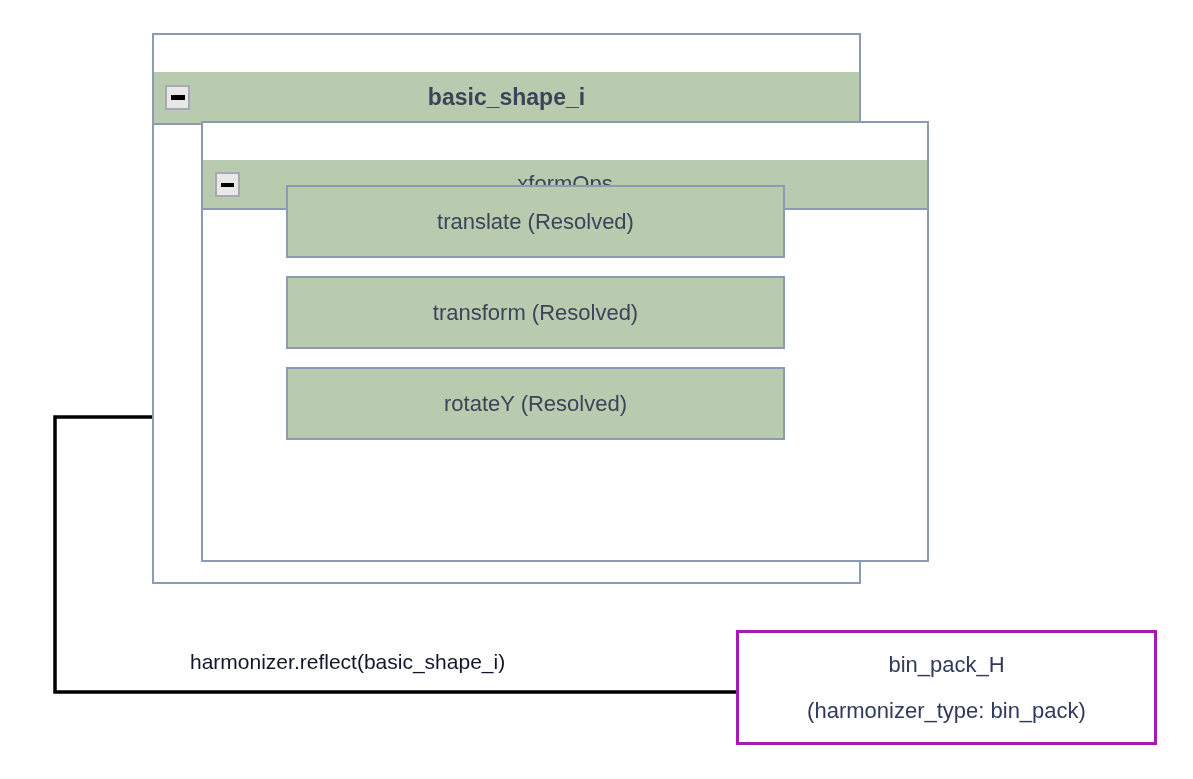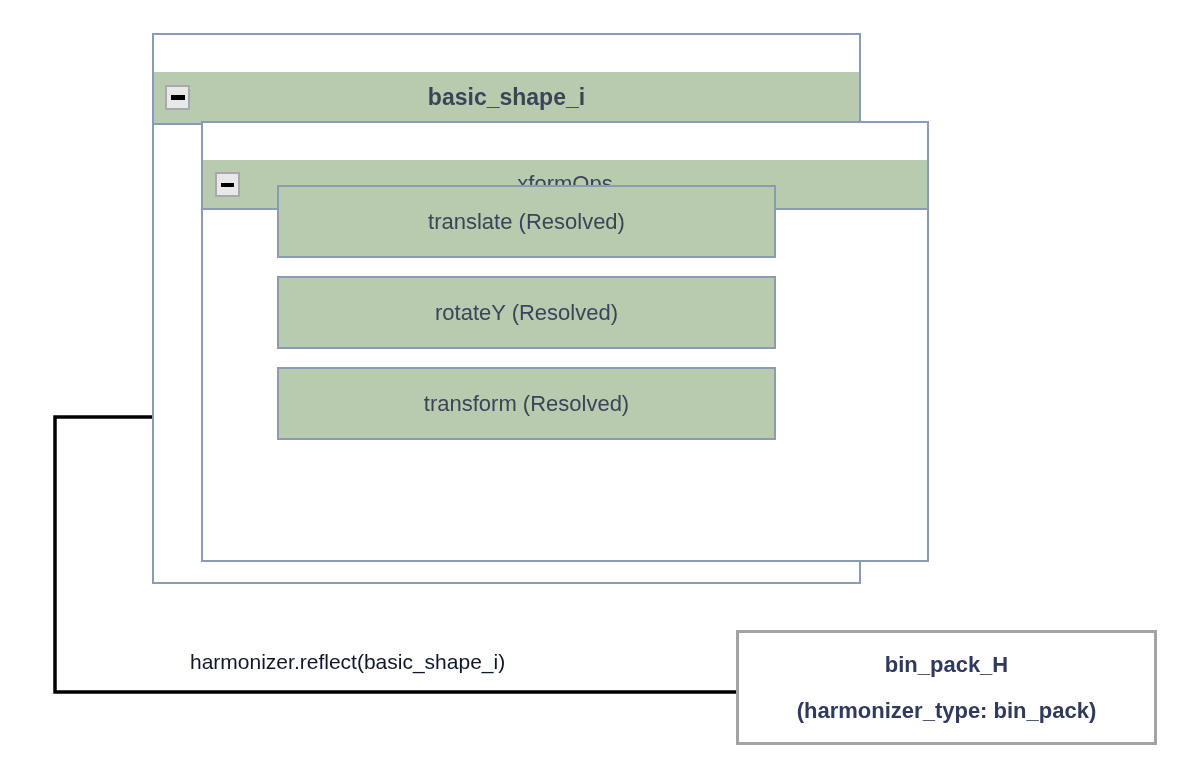--- a/index.html
+++ b/index.html
@@ -112,39 +112,40 @@
     height: 73px;
     margin-bottom: 18px;
     background: #b9cbaf;
     border: 2px solid #8b9bb4;
     display: flex;
     align-items: center;
     justify-content: center;
     color: #3d4359;
     font-size: 22px;
     white-space: nowrap;
+    margin-left: 9px;
   }
   .leaf-node:last-child { margin-bottom: 0; }
 
   
   #harmonizer-box {
     position: absolute;
     left: 736px;
     top: 630px;
     width: 421px;
     height: 115px;
     box-sizing: border-box;
     background: #ffffff;
-    border: 3px solid #a3a3a3;
+    border: 3px solid #a21caf;
     display: flex;
     flex-direction: column;
     align-items: center;
     justify-content: center;
     color: #2f3a5c;
-    font-weight: bold;
+    font-weight: normal;
     font-size: 22px;
     line-height: 1.32;
     white-space: nowrap;
     gap: 17px;
   }
 
   
   #edge-svg {
     position: absolute;
     left: 0;
@@ -190,24 +191,24 @@
         <span class="bar"></span>
       </span>
       <span class="group-title">xformOps</span>
     </div>
 
     <div id="leaf-list">
       <div class="leaf-node">
         <span>translate (Resolved)</span>
       </div>
       <div class="leaf-node">
-        <span>rotateY (Resolved)</span>
+        <span>transform (Resolved)</span>
       </div>
       <div class="leaf-node">
-        <span>transform (Resolved)</span>
+        <span>rotateY (Resolved)</span>
       </div>
     </div>
 
   </div>
 </div>
 
 <div id="edge-label">harmonizer.reflect(basic_shape_i)</div>
 
 <div id="harmonizer-box">
   <span>bin_pack_H</span>

